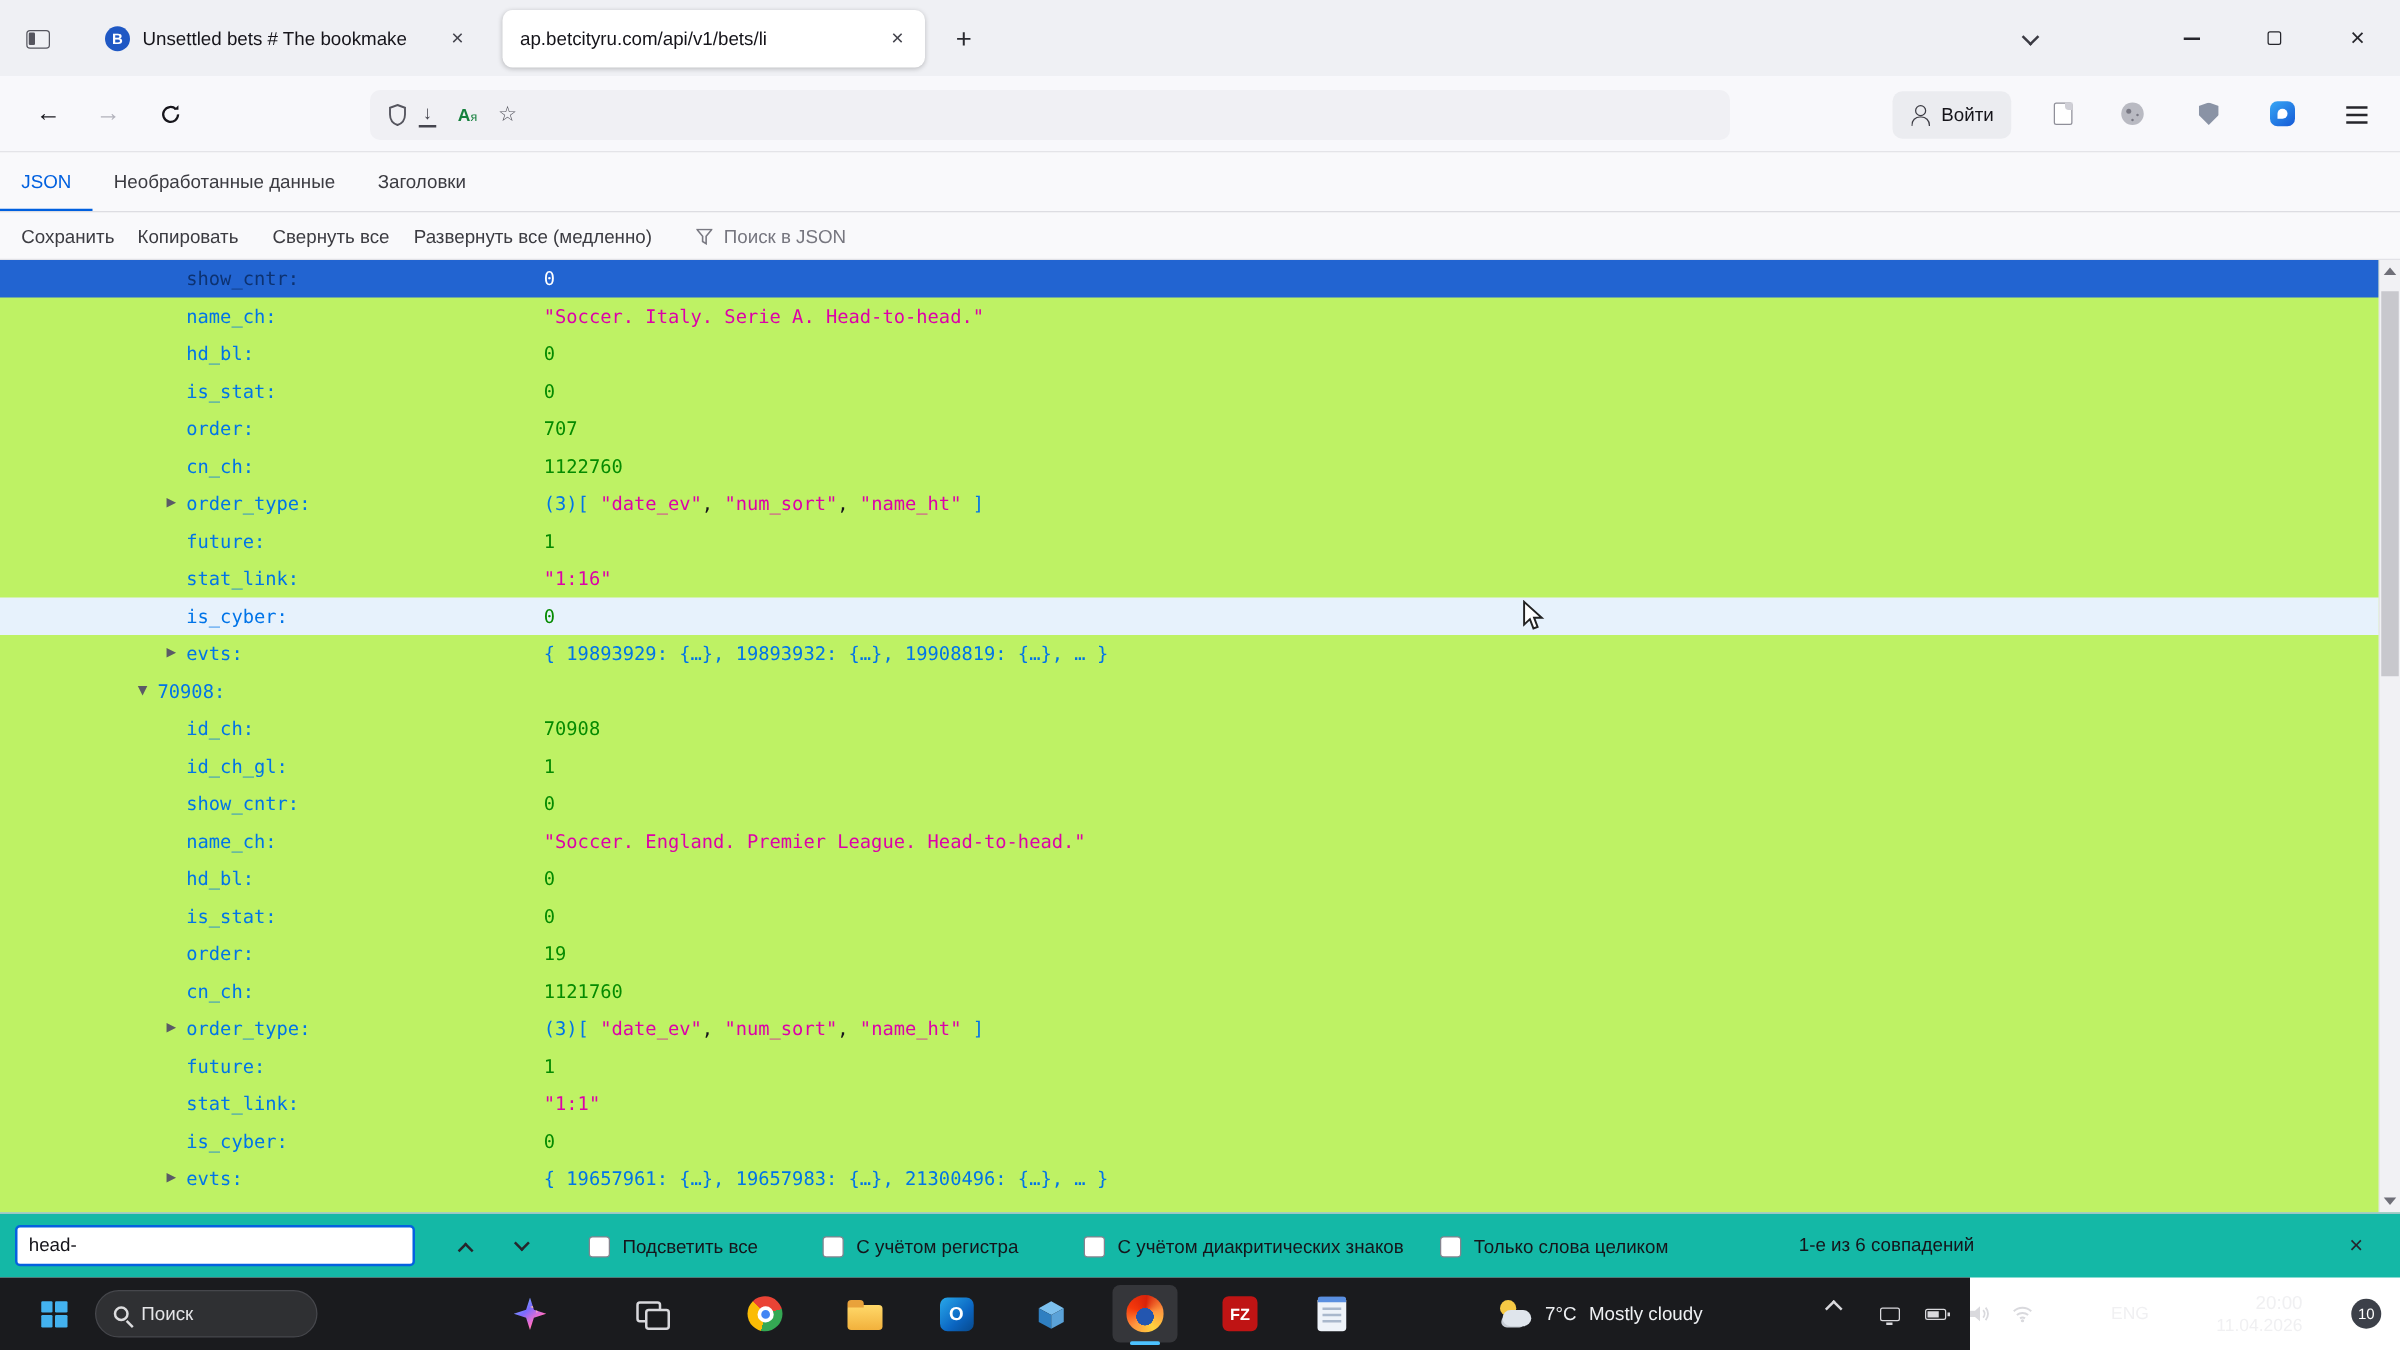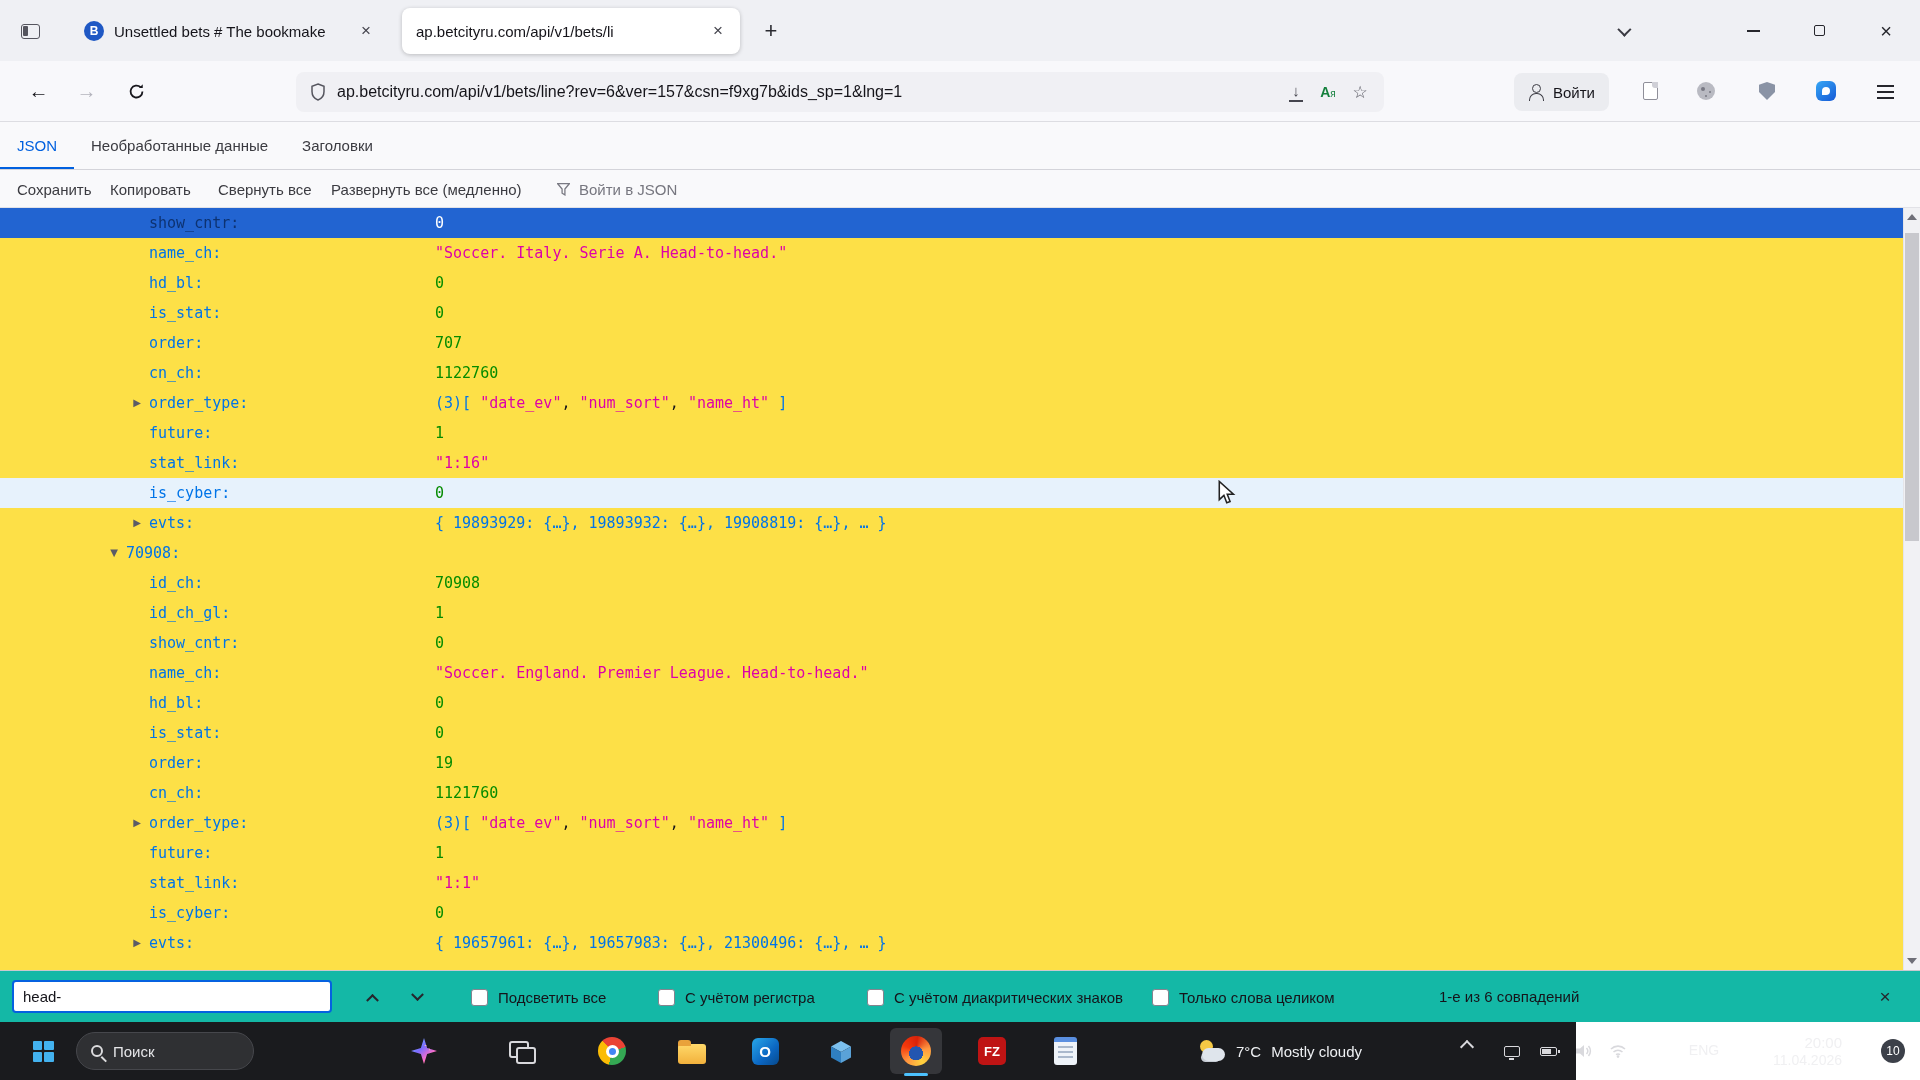--- a/index.html
+++ b/index.html
@@ -57,21 +57,21 @@
   .vtab { display:flex; align-items:center; padding:0 17px; font-size:15px; color:#3b3b41; }
   .vtab.active { color:#0060df; box-shadow:inset 0 -2px 0 #0060df; }
 
   
   .viewer-toolbar { position:absolute; top:170px; left:0; width:1920px; height:38px; background:#f9f9fb; border-bottom:1px solid #e2e2e7; }
   .tb-btn { position:absolute; top:0; height:38px; display:flex; align-items:center; font-size:15px; color:#3b3b41; }
   .json-search { position:absolute; left:557px; top:0; height:38px; display:flex; align-items:center; gap:9px; }
   .json-search .ph { font-size:15px; color:#76767f; }
 
   
-  .json-panel { position:absolute; top:208px; left:0; width:1920px; height:762px; background:#fde047; }
+  .json-panel { position:absolute; top:208px; left:0; width:1920px; height:762px; background:#bef264; }
   .jrow { position:relative; width:1903px; height:30px; line-height:30px;
           font-family:"DejaVu Sans Mono","Liberation Mono",monospace; font-size:15px; }
   .jkey { position:absolute; left:149px; color:#0074e8; white-space:pre; }
   .jrow.lvl1 .jkey { left:126px; }
   .jval { position:absolute; left:435px; white-space:pre; }
   .num { color:#058b00; }
   .str { color:#dd00a9; }
   .preview { color:#0074e8; }
   .pb { color:#0074e8; } .ps { color:#dd00a9; } .pd { color:#15141a; }
   .arrow { position:absolute; left:130px; top:0; width:14px; text-align:center; color:#5b5b66; font-size:10px; font-family:"DejaVu Sans",sans-serif; }
@@ -197,21 +197,20 @@
     <svg width="17" height="17" viewBox="0 0 16 16">
         <path d="M13.6 8a5.6 5.6 0 1 1-1.7-4" fill="none" stroke="#17161c" stroke-width="1.7"></path>
         <path d="M13.9 1.2 v3.4 h-3.4 z" fill="#17161c"></path>
       </svg>
   </div>
 
   <div class="urlbar">
     <svg width="16" height="18" viewBox="0 0 16 18">
         <path d="M8 1 L14 3.2 V8.5 C14 13 11.3 15.8 8 17 C4.7 15.8 2 13 2 8.5 V3.2 Z" fill="none" stroke="#55555e" stroke-width="1.5"></path>
       </svg>
-    <span class="url-text">ap.betcityru.com/api/v1/bets/line?rev=6&amp;ver=157&amp;csn=f9xg7b&amp;ids_sp=1&amp;lng=1</span>
     <span class="url-icon">
         <span class="dl-glyph">↓</span>
       </span>
     <span class="url-icon">
         <span class="translate-glyph"><span>A</span><span class="small">я</span></span>
       </span>
     <span class="url-icon">
         <span class="star-glyph">☆</span>
       </span>
   </div>
@@ -263,21 +262,21 @@
   <div class="tb-btn" style="left:218px;">
       <span>Свернуть все</span>
     </div>
   <div class="tb-btn" style="left:331px;">
       <span>Развернуть все (медленно)</span>
     </div>
   <div class="json-search">
     <svg width="13" height="13" viewBox="0 0 12 12">
         <path d="M0.5 0.5 H11.5 L7.3 5.5 V11 L4.7 9.4 V5.5 Z" fill="none" stroke="#7a7a83" stroke-width="1.2"></path>
       </svg>
-    <span class="ph">Войти в JSON</span>
+    <span class="ph">Поиск в JSON</span>
   </div>
 </div>
 
 <main class="json-panel">
 
   <div class="jrow sel">
     <span class="jkey">show_cntr:</span>
     <span class="jval num">0</span>
   </div>
   <div class="jrow">

